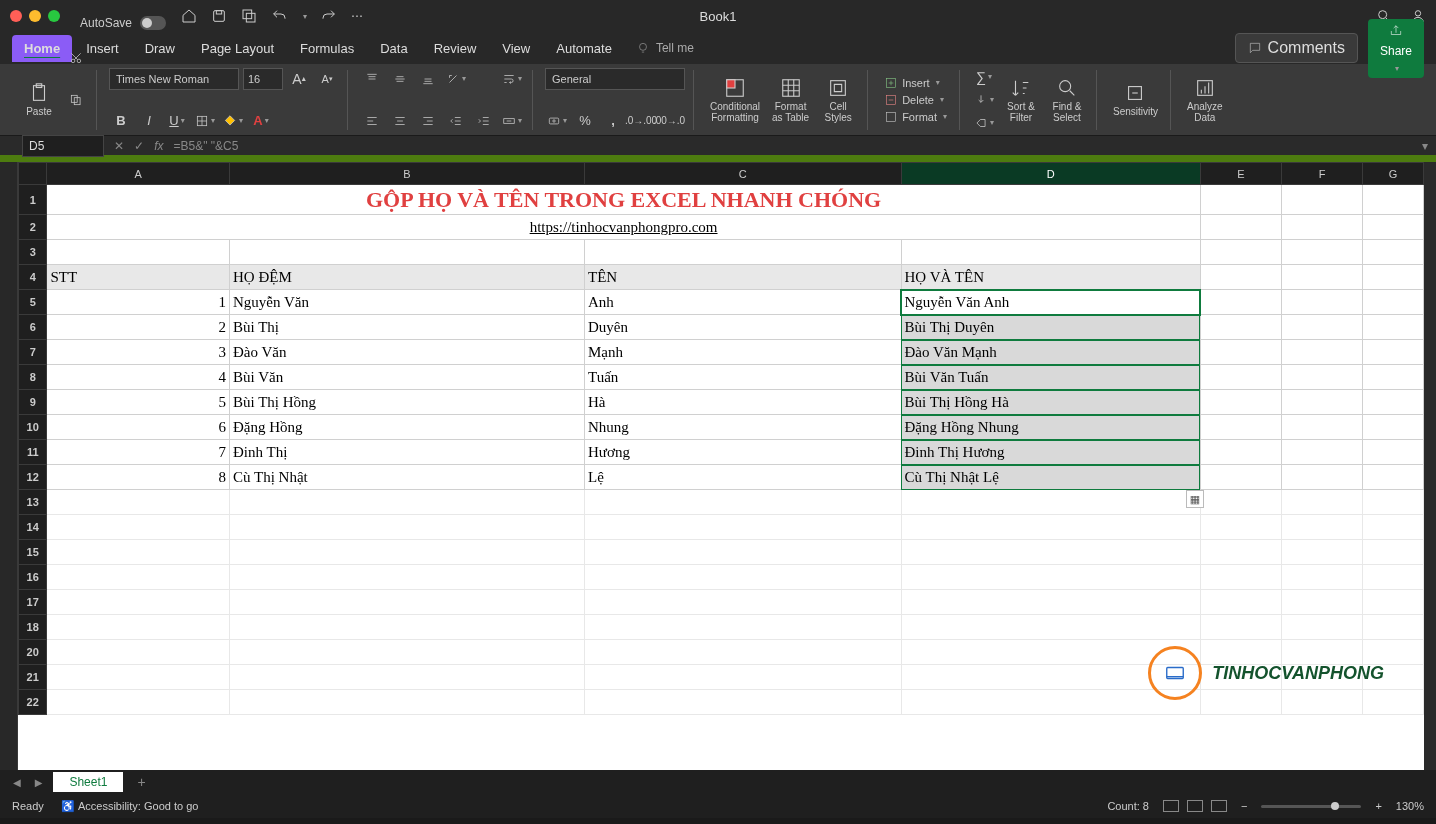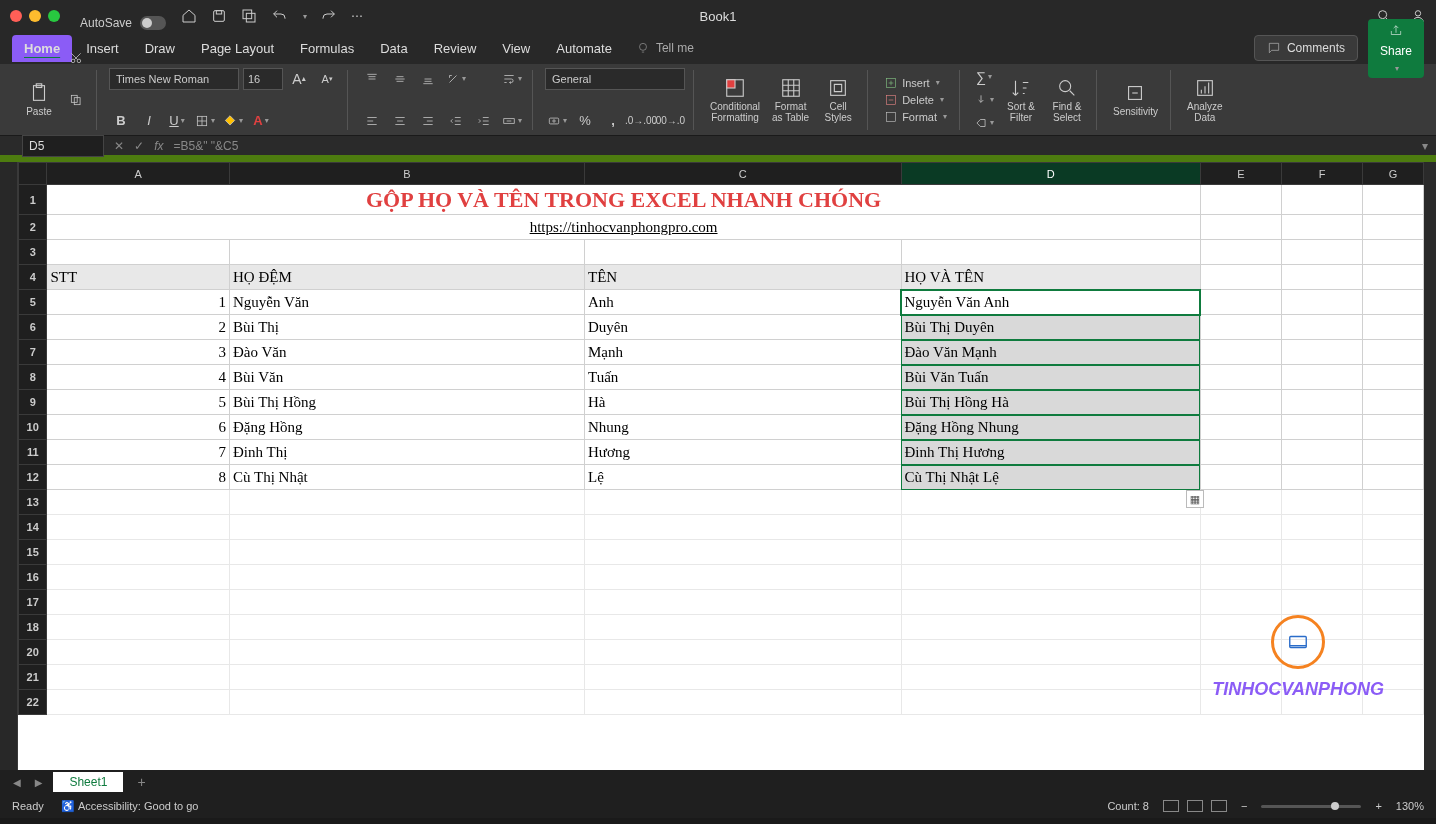--- a/index.html
+++ b/index.html
@@ -18,21 +18,21 @@
 .title-center { position: absolute; left: 50%; transform: translateX(-50%); font-size: 13px; color: #ddd; font-weight: 500; }
 .title-right { margin-left: auto; display: flex; gap: 18px; align-items: center; }
 .title-right svg { width: 16px; height: 16px; stroke: #ccc; fill: none; stroke-width: 1.5; }
 
 
 .tabs { height: 32px; background: #282828; display: flex; align-items: center; padding: 0 12px; gap: 2px; }
 .tab { padding: 6px 12px; font-size: 13px; color: #ddd; cursor: pointer; border-radius: 4px 4px 0 0; }
 .tab.active { background: #8b5cf6; font-weight: 600; text-decoration: underline; text-decoration-color:#0f7b3e; text-underline-offset:4px;}
 .tab-tellme { display: flex; align-items: center; gap: 6px; margin-left: 10px; color: #aaa; }
 .tabs-right { margin-left: auto; display: flex; gap: 10px; align-items: center; }
-.btn-comments { background: #3a3a3a; border: 1px solid #555; border-radius: 4px; padding: 5px 12px; color: #ddd; display: flex; align-items: center; gap: 6px; font-size:12px;}
+.btn-comments { background: #3a3a3a; border: 1px solid #555; border-radius: 4px; padding: 5px 12px; color: #ddd; display: flex; align-items: center; gap: 6px; font-size:16px;}
 .btn-share { background: #0f7b3e; border-radius: 4px; padding: 5px 12px; color: #fff; display: flex; align-items: center; gap: 6px; font-size:12px;flex-direction:column;}
 
 
 .ribbon { height: 72px; background: #3a3a3a; display: flex; align-items: center; padding: 2px 10px; gap: 4px; border-bottom: 1px solid #1a1a1a;}
 .rgroup { display: flex; align-items: center; gap: 4px; padding: 0 8px; border-right: 1px solid #555; height: 60px; }
 .rgroup:last-child { border-right: none; }
 .rbtn-big { display: flex; flex-direction: column; align-items: center; justify-content: center; gap: 2px; padding: 2px 4px; font-size: 10px; color: #ccc; cursor:pointer; min-width:42px;}
 .rbtn-big svg { width: 22px; height: 22px; stroke: #ccc; fill: none; stroke-width: 1.2; }
 .rcol { display: flex; flex-direction: column; gap: 20px; }
 .rrow { display: flex; gap: 4px; align-items: center; }
@@ -73,21 +73,21 @@
 .num { text-align: right; }
 .sel-cell { outline: 2px solid #0f7b3e; outline-offset: -1px; }
 .fill-area td.colD { background: #d9d9d9; outline:1px solid #0f7b3e; outline-offset:-1px;}
 .blank-row td { height: 25px; border-color:#e8e8e8;}
 .colA{width:180px;} .colB{width:350px;} .colC{width:312px;} .colD{width:295px;} .colE{width:80px;} .colF{width:80px;} .colG{width:60px;}
 
 
 .autofill-hint { position:absolute; width:18px; height:18px; border:1px solid #bbb; background:#fff; display:flex; align-items:center; justify-content:center; font-size:11px; color:#555;}
 
 
-.watermark { position: absolute; right: 40px; bottom: 70px; display: flex; align-items: center; gap: 10px; color:#8b5cf6; font-weight:700; font-size:18px; font-style:italic;flex-direction:column;}
+.watermark { position: absolute; right: 40px; bottom: 70px; display: flex; align-items: center; gap: 10px; color:#14532d; font-weight:700; font-size:18px; font-style:italic;}
 .wm-circle { width:54px; height:54px; border:3px solid #f58220; border-radius:50%; display:flex; align-items:center; justify-content:center;}
 .wm-circle svg{width:26px;height:22px;stroke:#2a6cc9;fill:none;stroke-width:1.5;}
 
 
 .sheettabs { height: 24px; background: #1f1f1f; display: flex; align-items: center; padding: 0 10px; gap:8px;}
 .sheettabs .navbtn { color:#888; font-size:10px; padding:0 3px;}
 .sheettab { background: #fff; color:#0f7b3e; font-size: 12px; padding: 3px 16px; border-radius: 0; }
 .sheettab-add{ color:#888; font-size:14px; padding:0 6px;}
 
 

